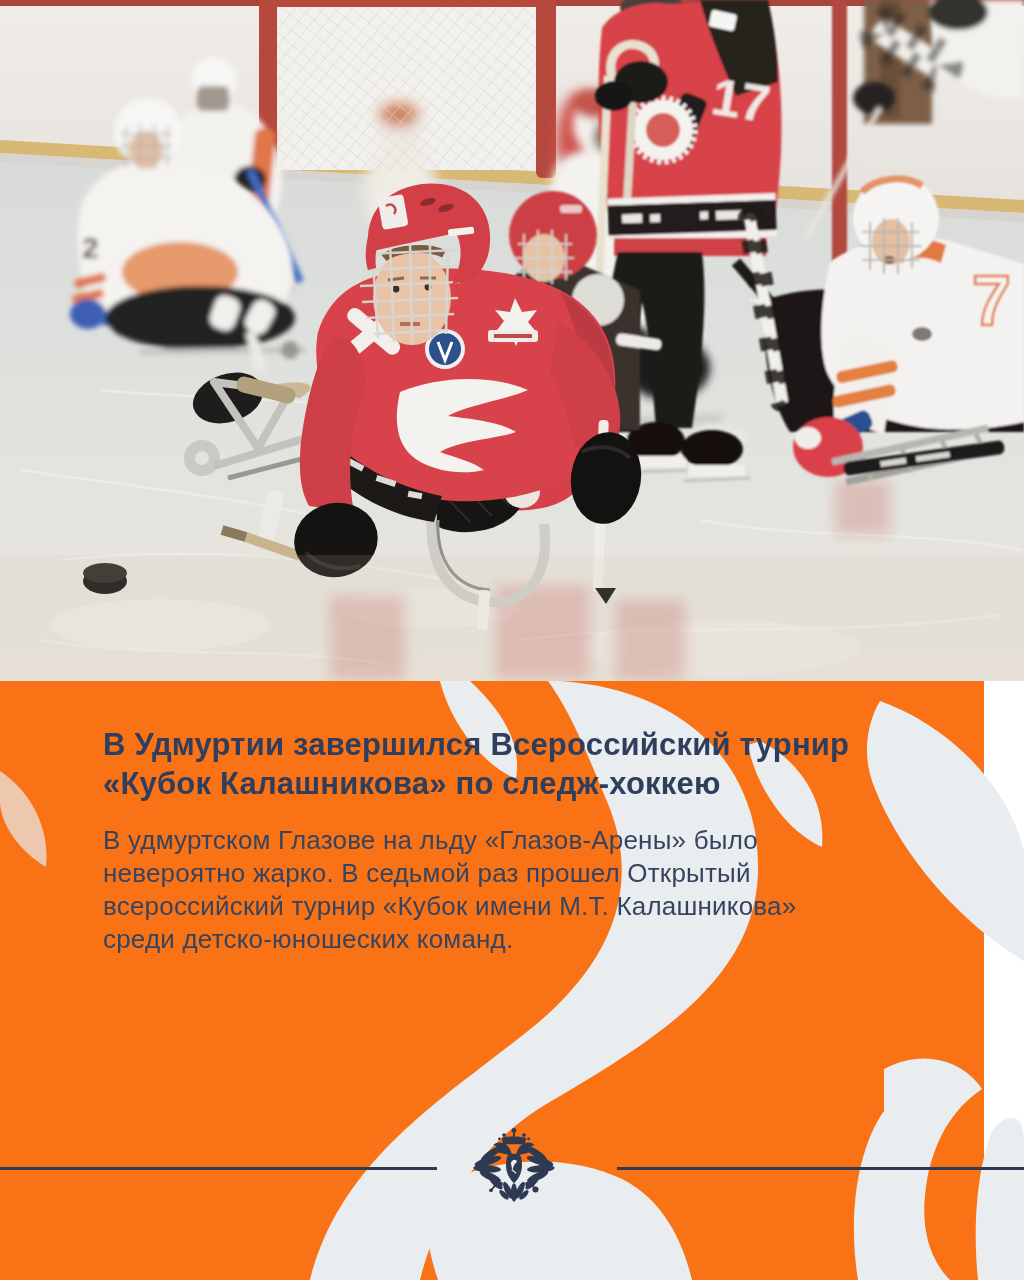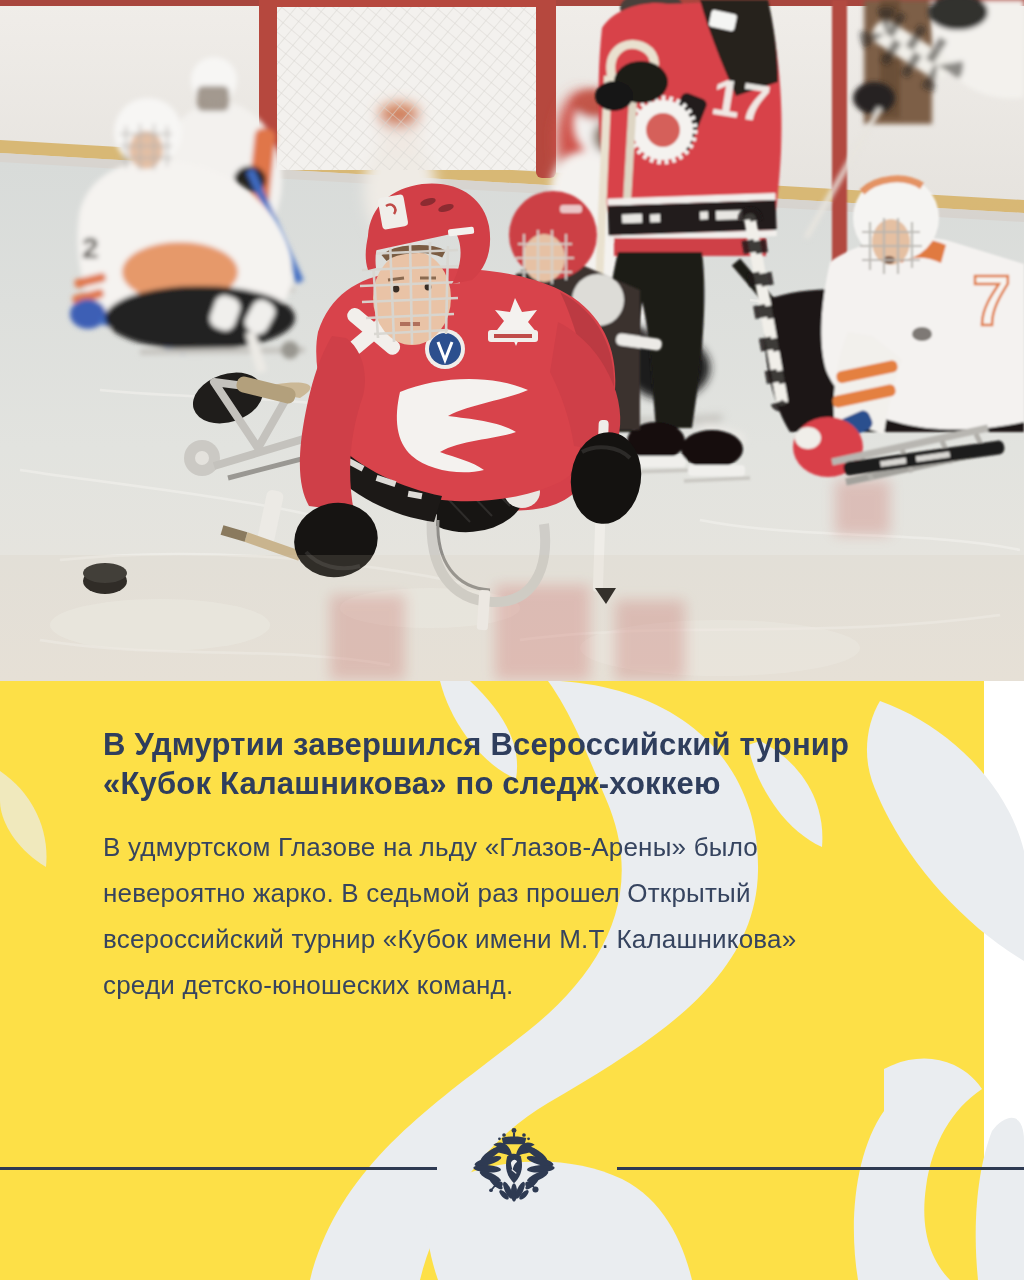--- a/index.html
+++ b/index.html
@@ -1,24 +1,24 @@
 <!DOCTYPE html>
 <html><head>
 <meta charset="utf-8">
 <style>
   html,body{margin:0;padding:0}
   body{width:1024px;height:1280px;background:#ffffff;font-family:"Liberation Sans",sans-serif;overflow:hidden}
-  .card{position:relative;width:984px;height:1280px;background:#fde047}
+  .card{position:relative;width:984px;height:1280px;background:#f97316}
   .photo{position:relative;width:1024px;height:681px;overflow:hidden;background:#e8e6e2}
   .photo svg{display:block}
   .content{position:relative;width:1024px;height:599px}
   .watermark{position:absolute;left:0;top:0;z-index:0}
   .textwrap{position:relative;z-index:1;padding:44px 56px 0 103px}
   h1.title{margin:0;font-size:31px;line-height:39px;font-weight:700;color:#2f3e5d;white-space:pre-line;letter-spacing:.2px}
-  p.para{margin:0;font-size:26px;line-height:46px;font-weight:400;color:#36445f;white-space:pre-line;letter-spacing:.2px}
+  p.para{margin:0;font-size:26px;line-height:33px;font-weight:400;color:#36445f;white-space:pre-line;letter-spacing:.2px}
   p.para.p1{margin-top:21px}
   p.para.p2{margin-top:31px}
   .footer{position:absolute;left:0;right:0;top:439px;height:96px;display:flex;align-items:center;z-index:1}
   .rule{height:3px;background:#2e3a52}
   .rule-l{width:437px;flex:0 0 auto}
   .rule-r{flex:1;margin-left:57px}
   .emblem{width:92px;height:94px;margin-left:31px;flex:0 0 auto}
 </style>
 </head>
 <body>

